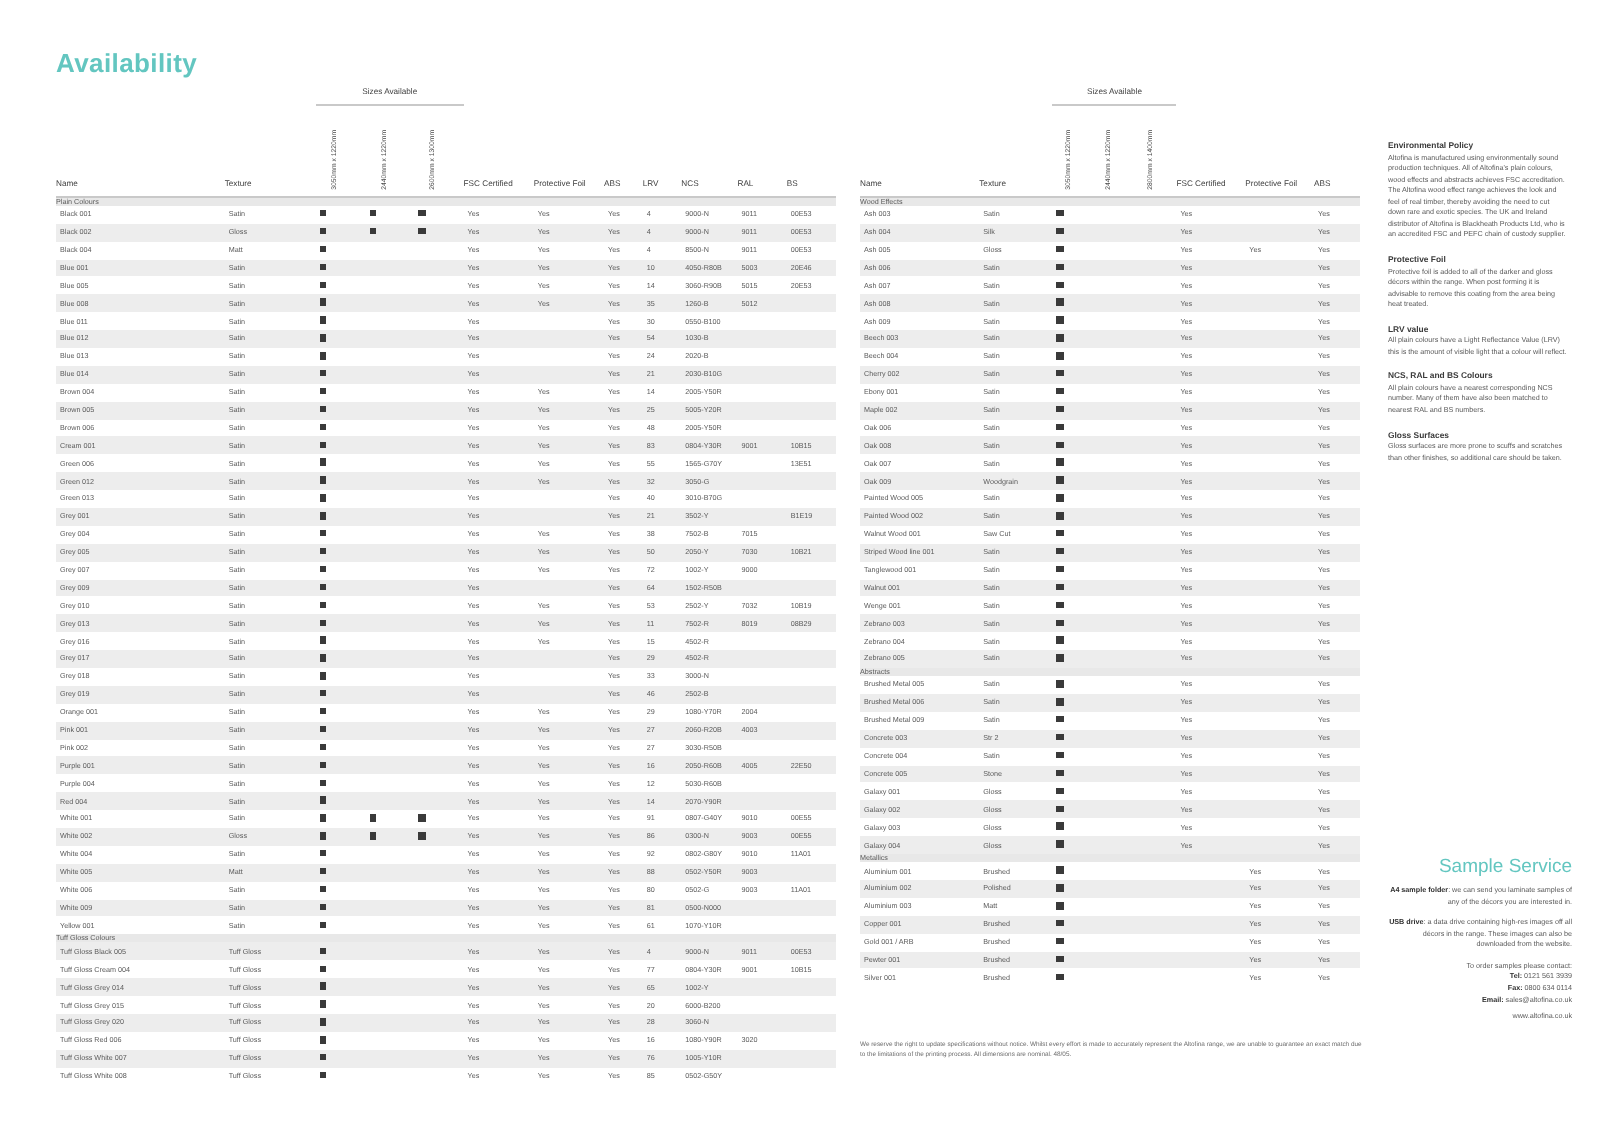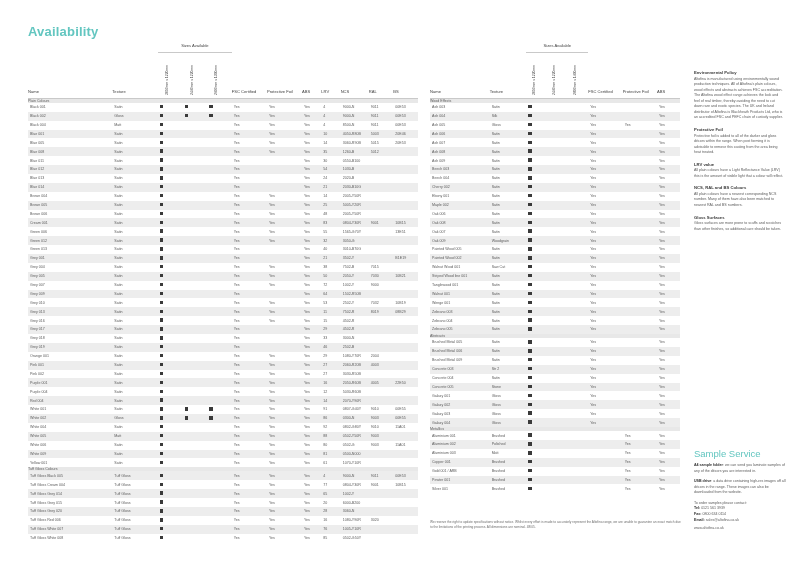--- a/index.html
+++ b/index.html
@@ -68,21 +68,21 @@
   .footnote{
     position:absolute;left:430px;top:520px;width:252px;
     font-size:3.2px;line-height:1.45;color:#6d6d6d;
   }
 
   
   .sidebar{position:absolute;left:694px;top:70px;width:90px;}
   .sb-h{font-size:4.2px;font-weight:bold;color:#3a3a3a;margin:0 0 1.5px 0;}
   .sb-p{font-size:3.6px;line-height:1.55;color:#5b5b5b;margin:0 0 6px 0;}
 
-  .sample{position:absolute;left:694px;top:448px;width:92px;}
+  .sample{position:absolute;left:694px;top:428px;width:92px;text-align:right;}
   .sample-title{font-size:9.5px;color:#63c6c0;margin-bottom:4px;}
   .sample p{font-size:3.6px;line-height:1.55;color:#5b5b5b;margin:0 0 5px 0;}
   .sample b{color:#2f2f2f;}
   .contact-line{font-size:3.6px;line-height:1.55;color:#5b5b5b;}
   .contact-line b{color:#2f2f2f;}
   .web{font-size:3.6px;color:#5b5b5b;margin-top:3px;}
 </style>
 </head>
 <body>
 

